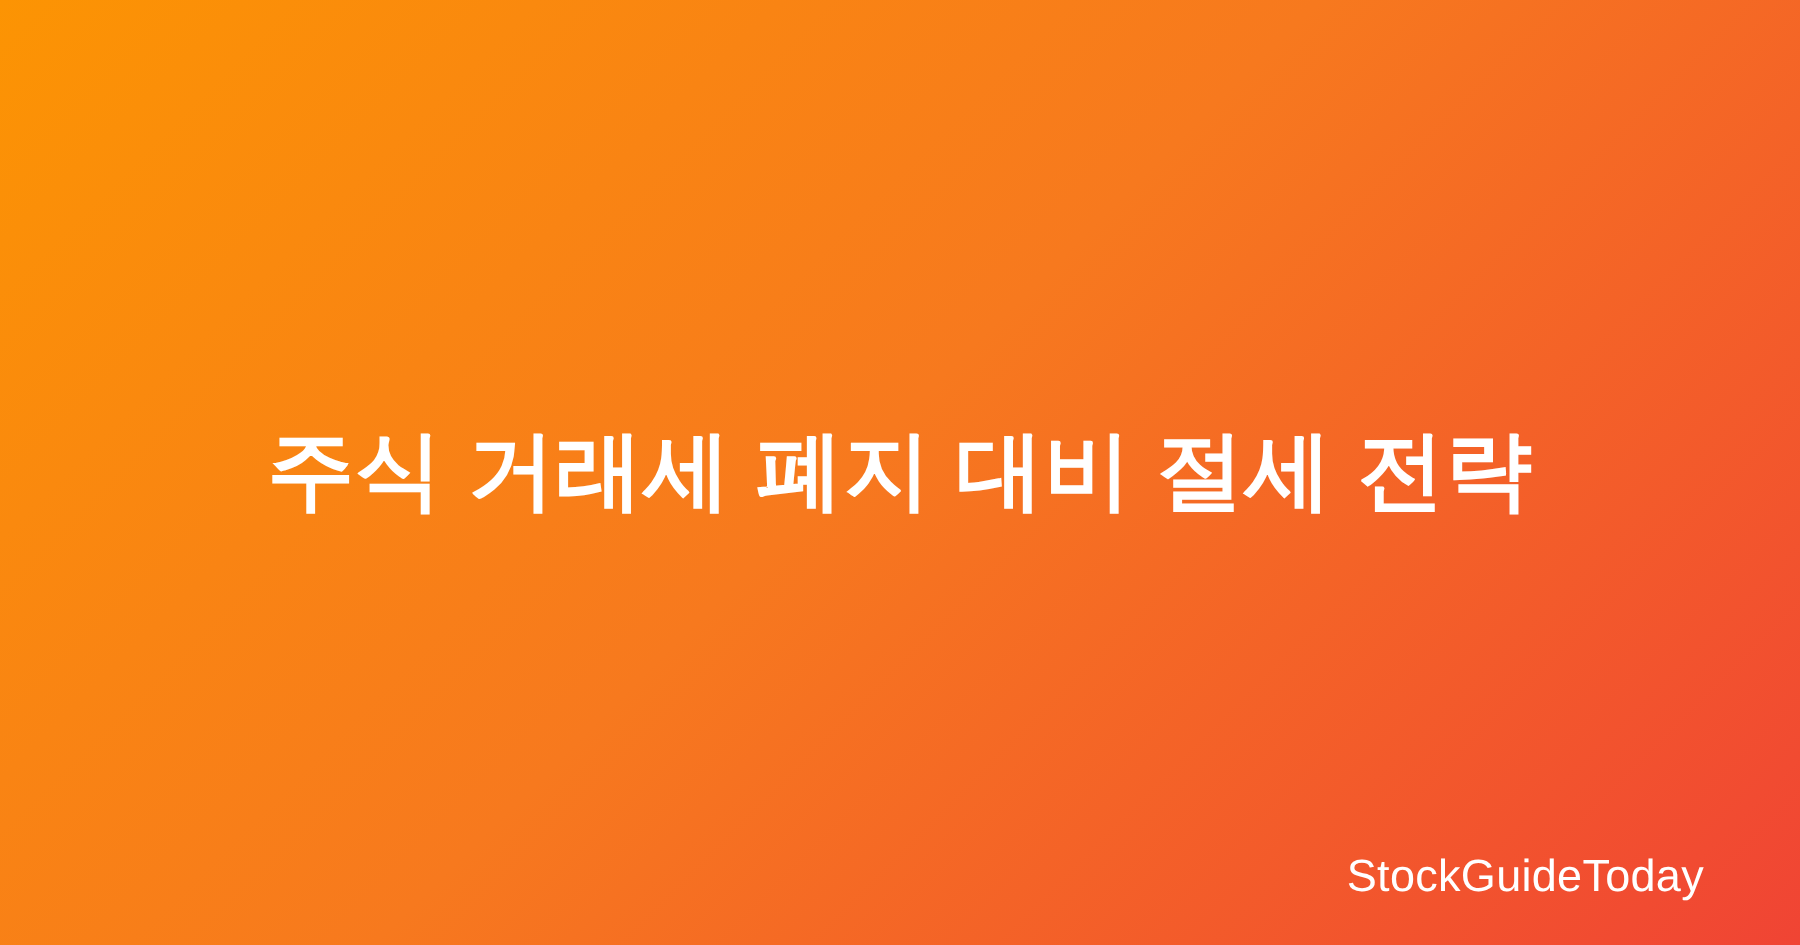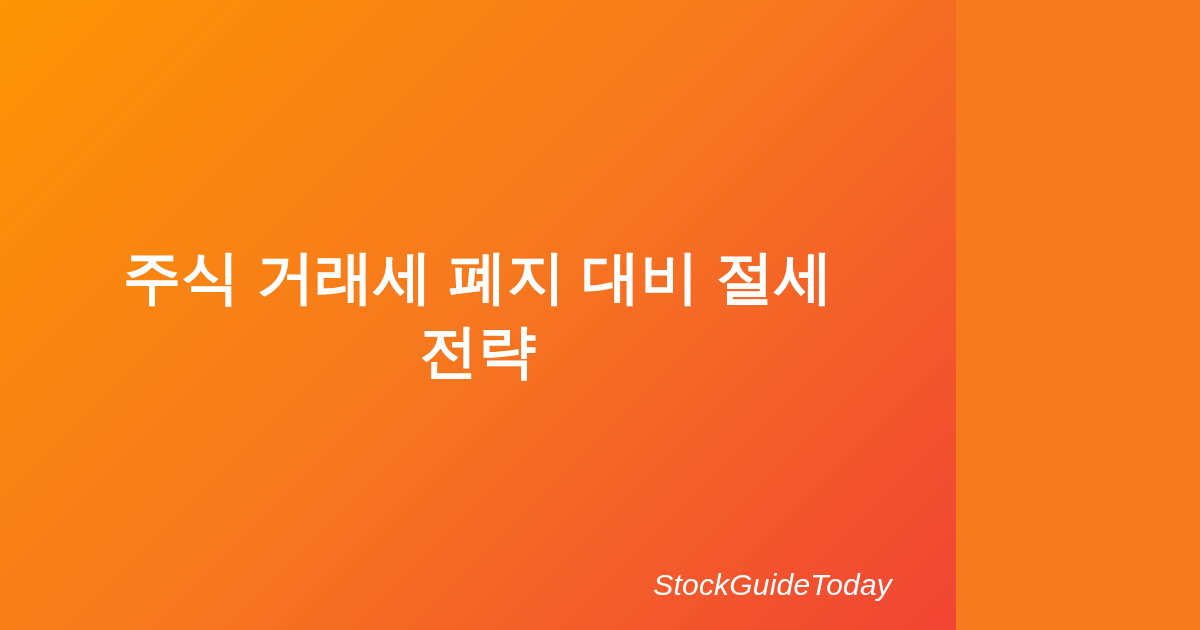--- a/index.html
+++ b/index.html
@@ -12,21 +12,21 @@
     width: 1200px;
     height: 630px;
     overflow: hidden;
     font-family: "Liberation Sans", "DejaVu Sans", sans-serif;
     background: #f7791e;
   }
 
   #og-card {
     position: relative;
     box-sizing: border-box;
-    width: 956px;
+    width: 1200px;
     height: 630px;
     overflow: hidden;
     
     background-image: linear-gradient(135deg, #fc9403 0%, #f7791e 48%, #f04434 100%);
   }
 
   
   #headline-block {
     position: absolute;
     left: 0;
@@ -60,21 +60,20 @@
     position: absolute;
     right: 64px;
     bottom: 30px;
     font-family: "Liberation Sans", "DejaVu Sans", sans-serif;
     font-size: 30px;
     font-weight: 400;
     line-height: 1;
     letter-spacing: 0.2px;
     color: #ffffff;
     white-space: nowrap;
-    font-style: italic;
   }
 </style>
 </head>
 <body>
 
 <div id="og-card">
 
   <div id="headline-block">
     <h1 id="card-title">주식 거래세 폐지 대비 절세 전략</h1>
   </div>

